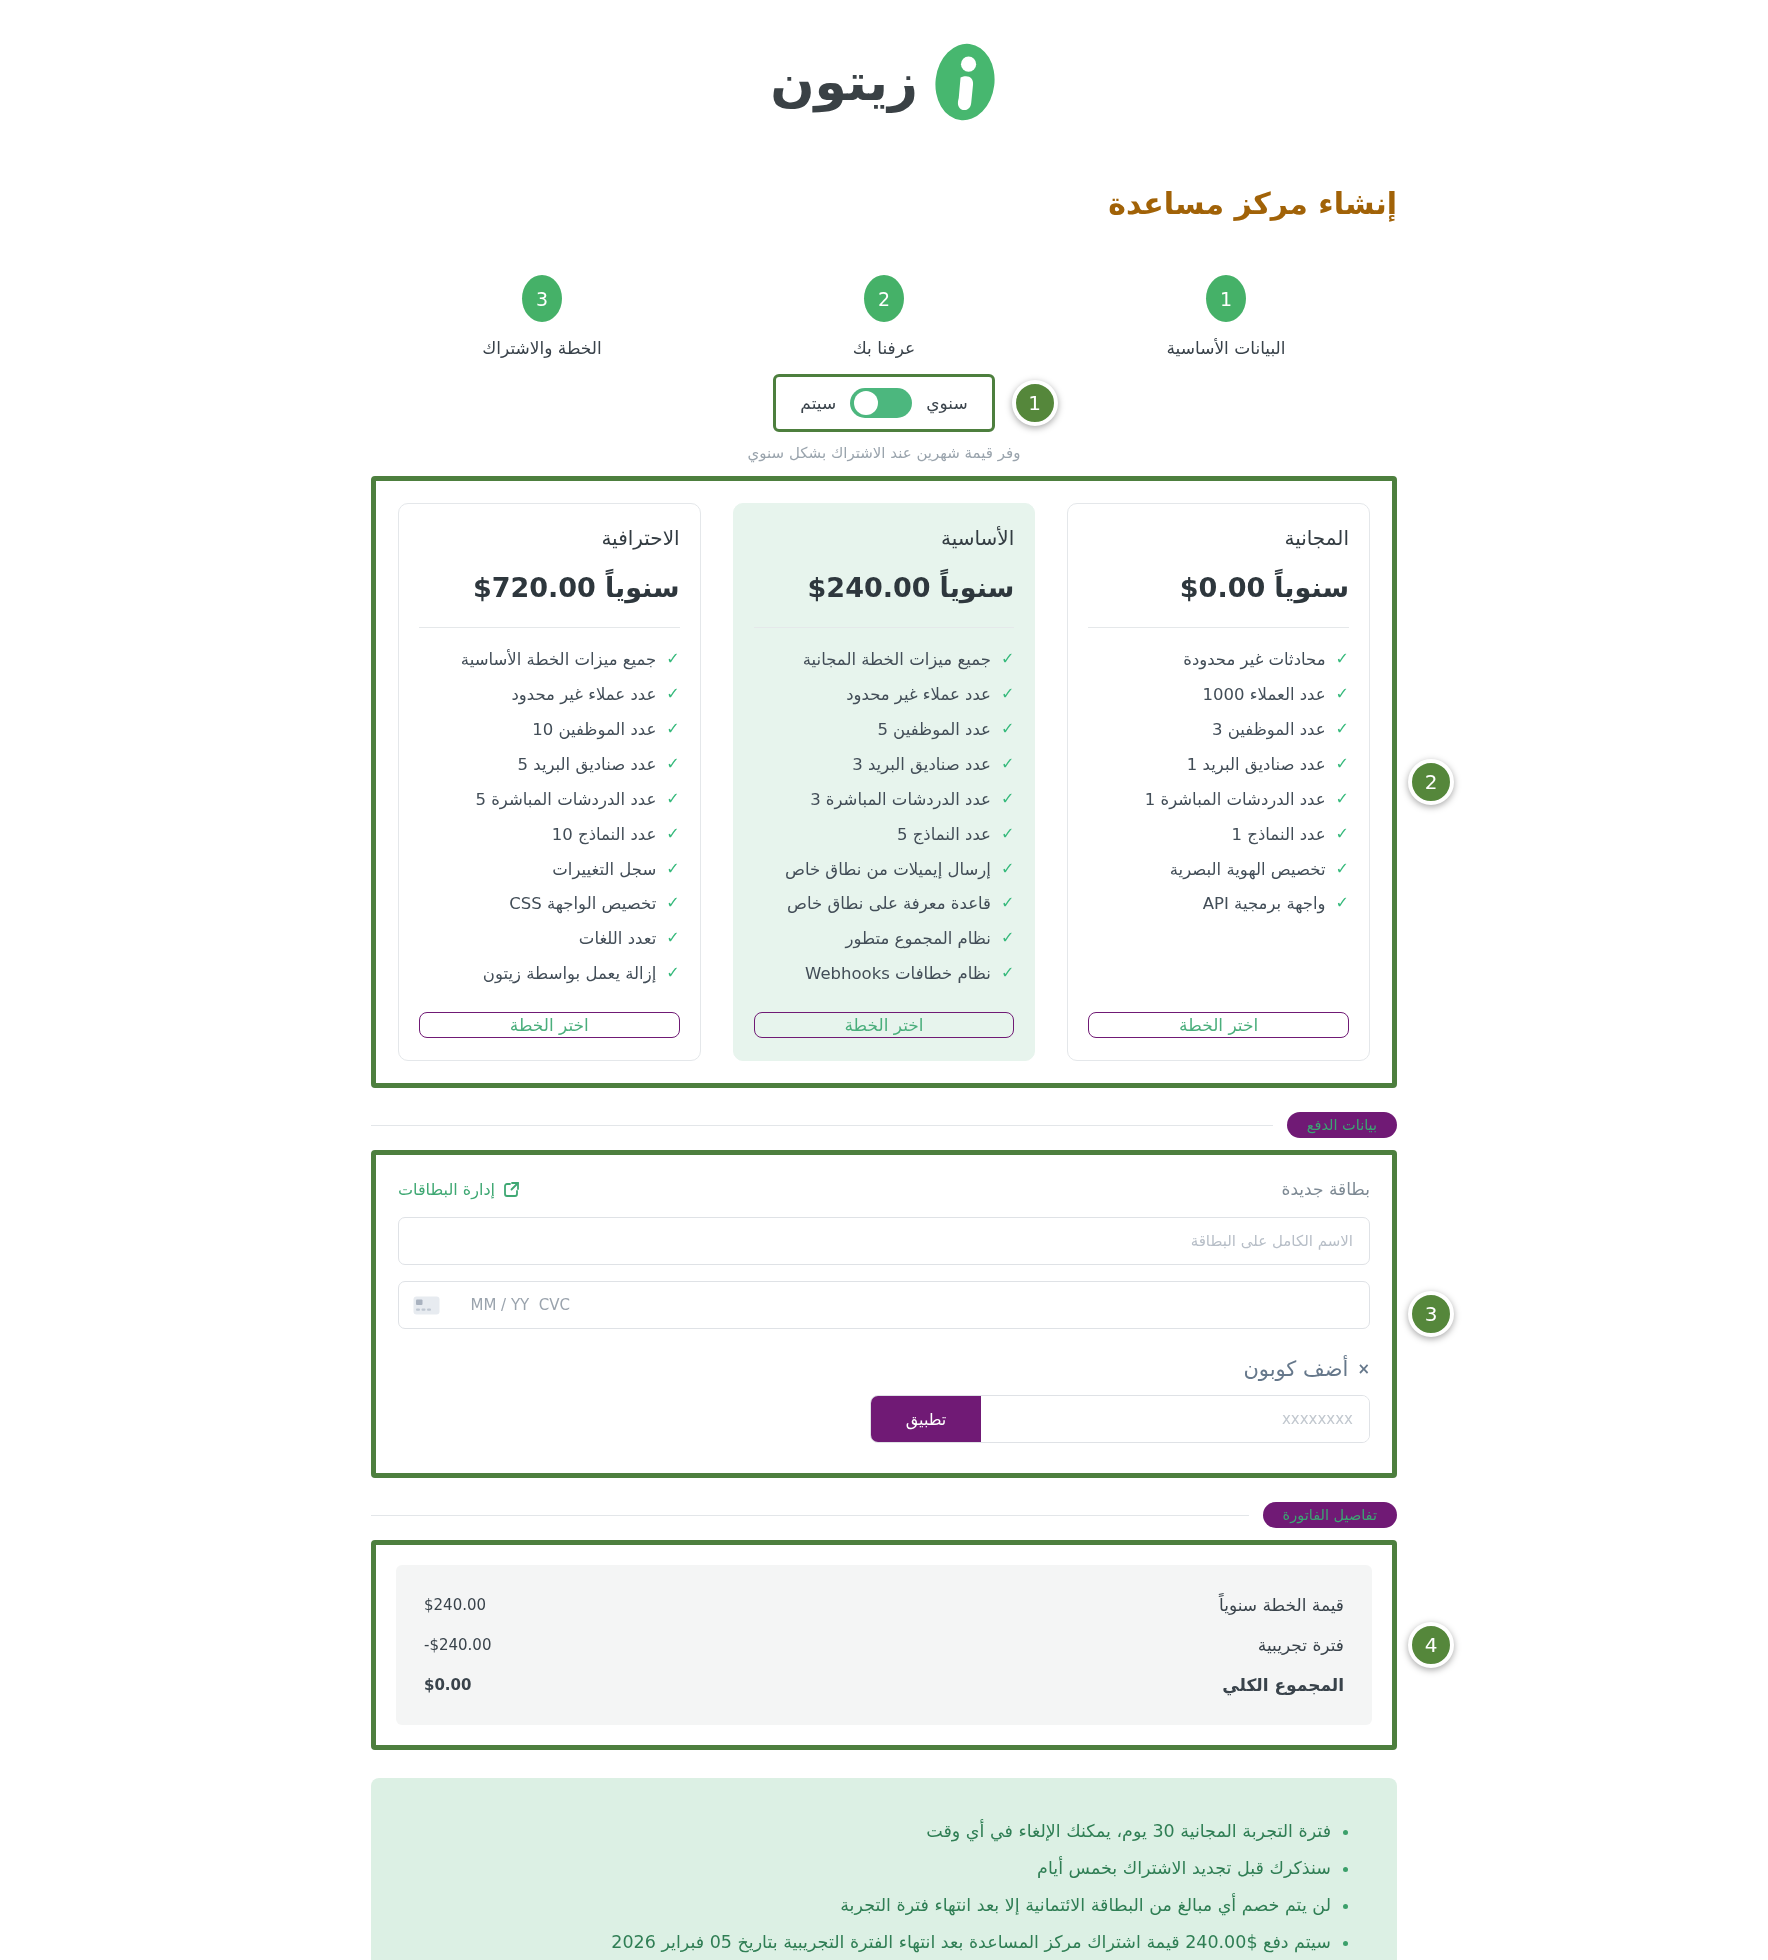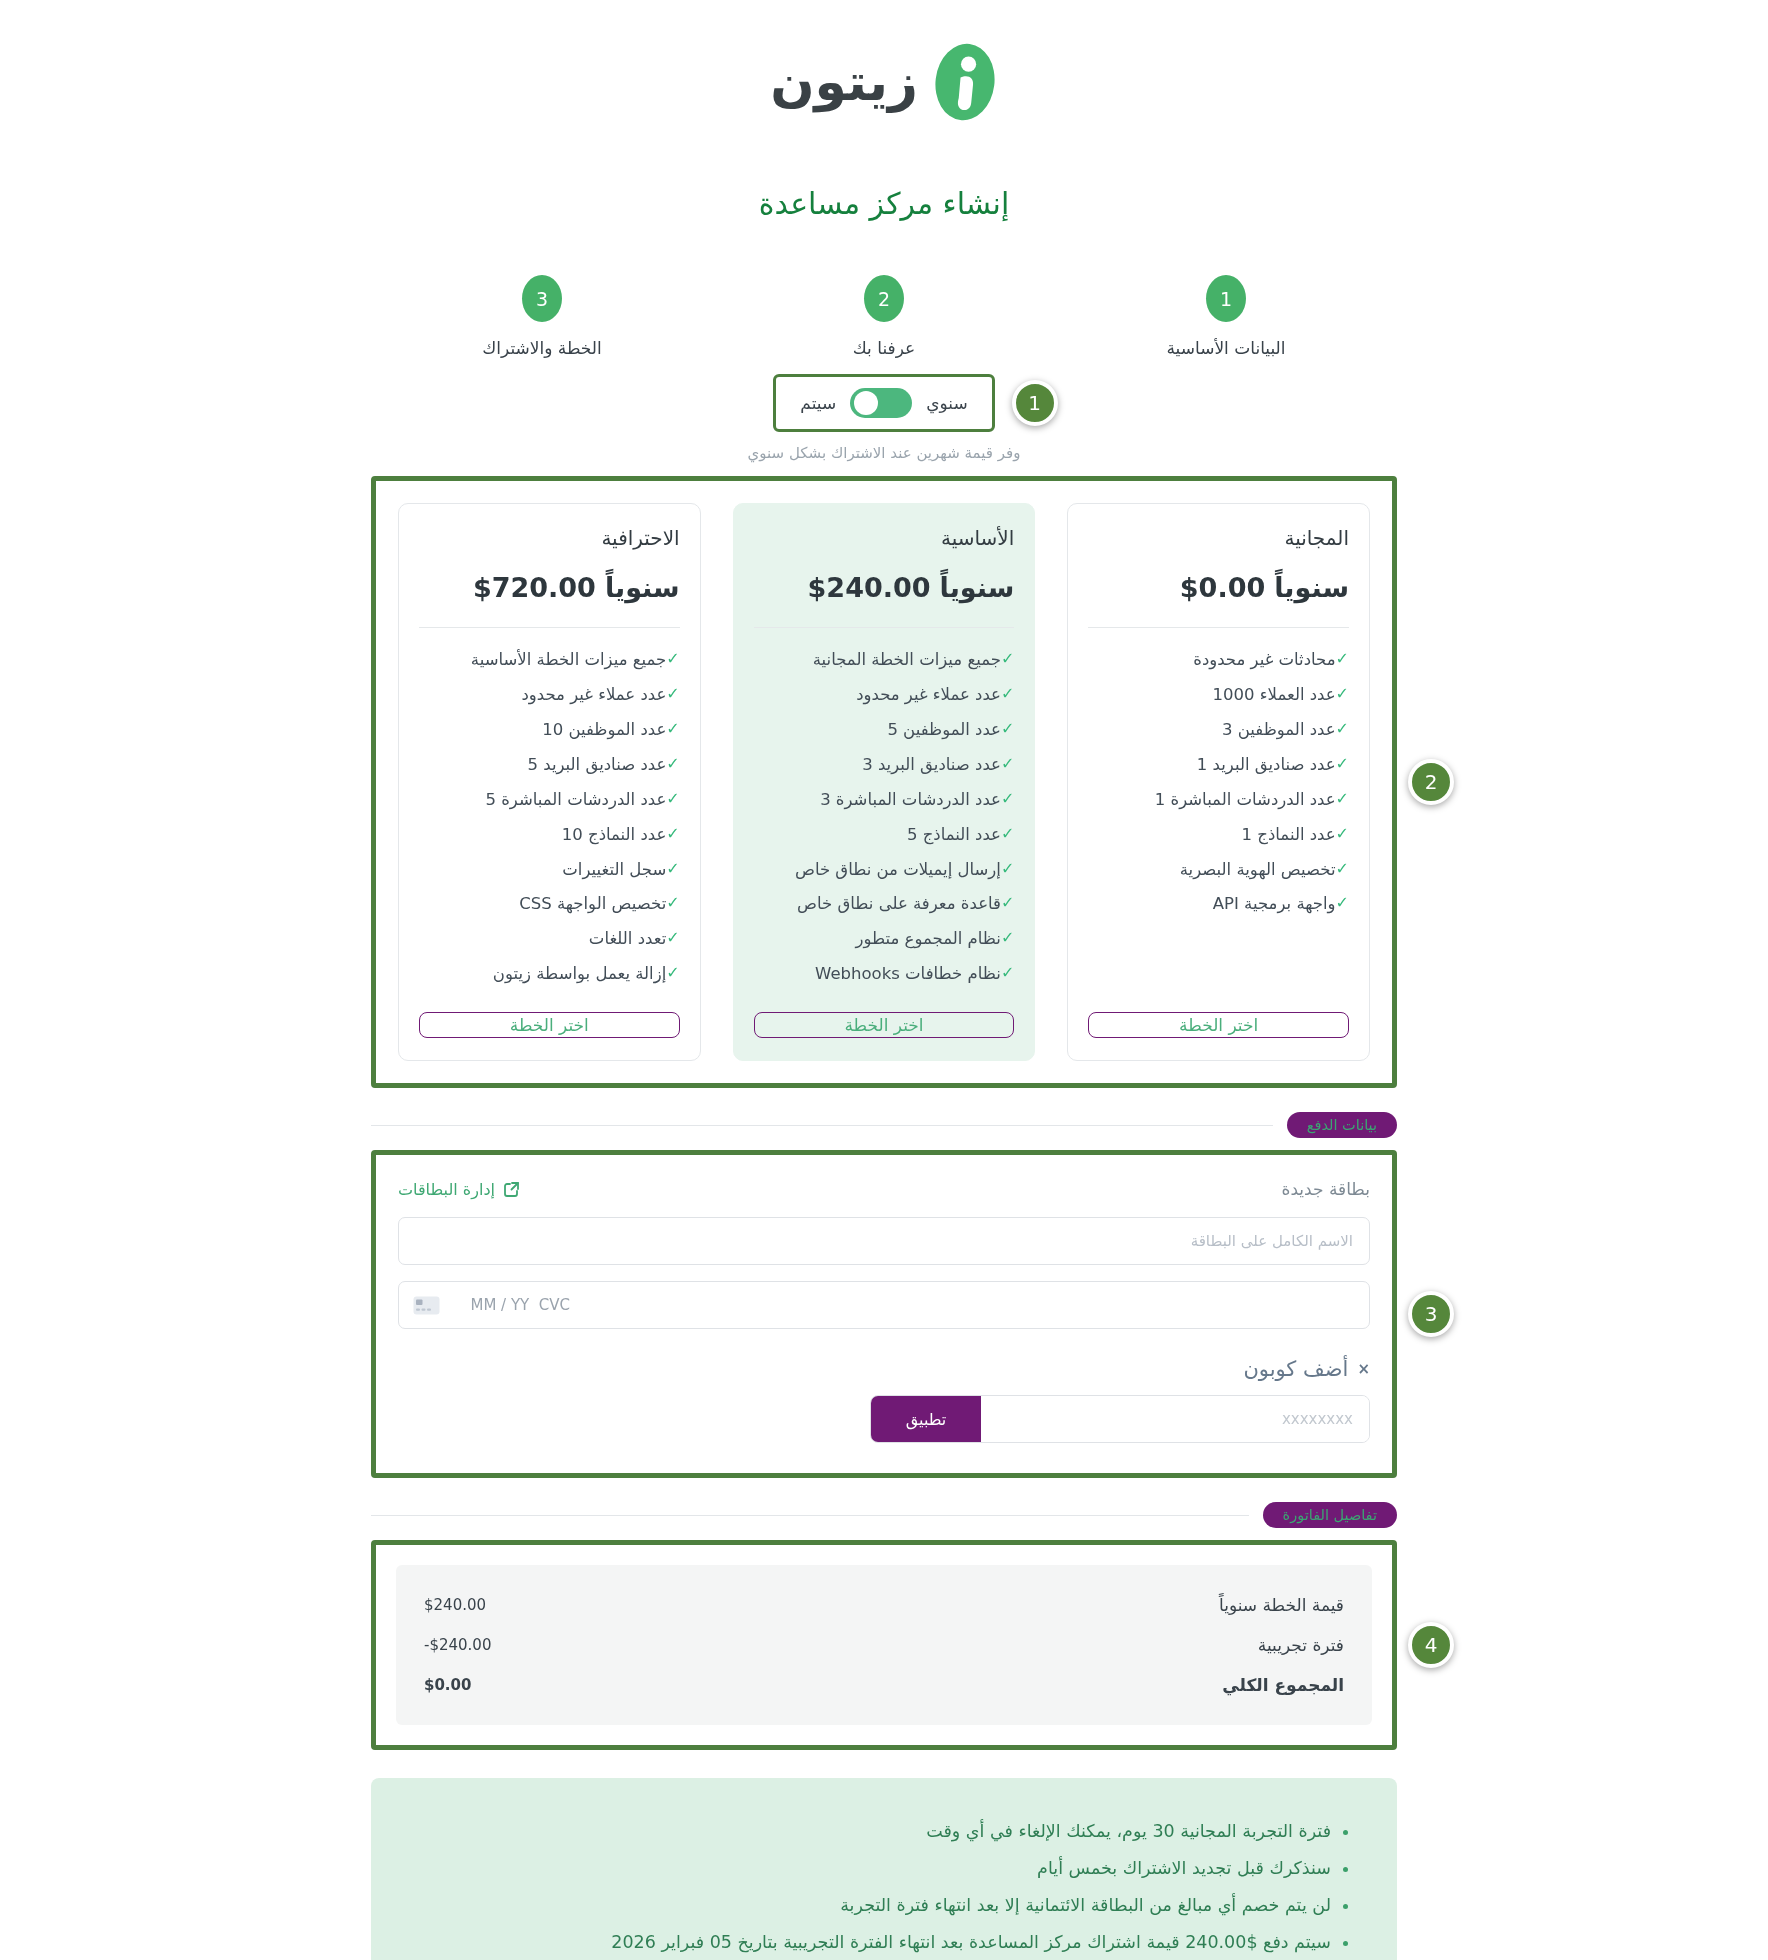--- a/index.html
+++ b/index.html
@@ -9,21 +9,21 @@
     direction:rtl;
     color:#39424a;
     width:1768px;
     min-height:1960px;
   }
   .page { width:1026px; margin:0 auto; padding:40px 0 70px; }
 
   
   .logo-row { display:flex; justify-content:center; align-items:center; gap:14px; margin-bottom:62px; }
   .brand-name { font-size:52px; font-weight:bold; color:#3a4145; letter-spacing:0; }
-  .page-title { text-align:center; font-size:30px; font-weight:400; color:#15803d; margin-bottom:54px; }
+  .page-title { text-align:right; font-size:30px; font-weight:700; color:#a16207; margin-bottom:54px; }
 
   
   .steps { display:grid; grid-template-columns:repeat(3,1fr); margin-bottom:16px; }
   .step { display:flex; flex-direction:column; align-items:center; gap:16px; }
   .step-circle {
     width:40px; height:47px; border-radius:50%;
     background:#45b168; color:#fff; font-size:19px;
     display:flex; align-items:center; justify-content:center;
   }
   .step-label { font-size:17px; color:#39424a; }
@@ -59,21 +59,21 @@
     flex:1; display:flex; flex-direction:column;
     border:1px solid #e4e7ea; border-radius:10px; background:#fff;
     padding:22px 20px;
   }
   .plan-card.highlight { background:#e7f4ed; border-color:#e7f4ed; }
   .plan-name { font-size:20px; color:#333c42; margin-bottom:22px; }
   .plan-price { display:flex; gap:9px; align-items:baseline; font-size:27px; font-weight:600; color:#2e373d; }
   .plan-amount { direction:ltr; unicode-bidi:embed; }
   .plan-divider { border:none; border-top:1px solid #e5e8ea; margin:24px 0 20px; }
   .features { list-style:none; display:flex; flex-direction:column; gap:11px; margin-bottom:26px; }
-  .feature { display:flex; align-items:flex-start; font-size:16.5px; color:#424d57; line-height:1.45; }
+  .feature { display:flex; align-items:flex-start; gap:10px; font-size:16.5px; color:#424d57; line-height:1.45; }
   .check-icon { color:#35b97b; font-weight:bold; font-size:16px; line-height:1.4; }
   .check-icon::before { content:"✓"; }
   .choose-btn {
     margin-top:auto; width:100%;
     background:transparent; border:1px solid #701a75; border-radius:8px;
     color:#4aae7c; font-size:17px; padding:2px 0; cursor:pointer;
     font-family:inherit;
   }
 
   

